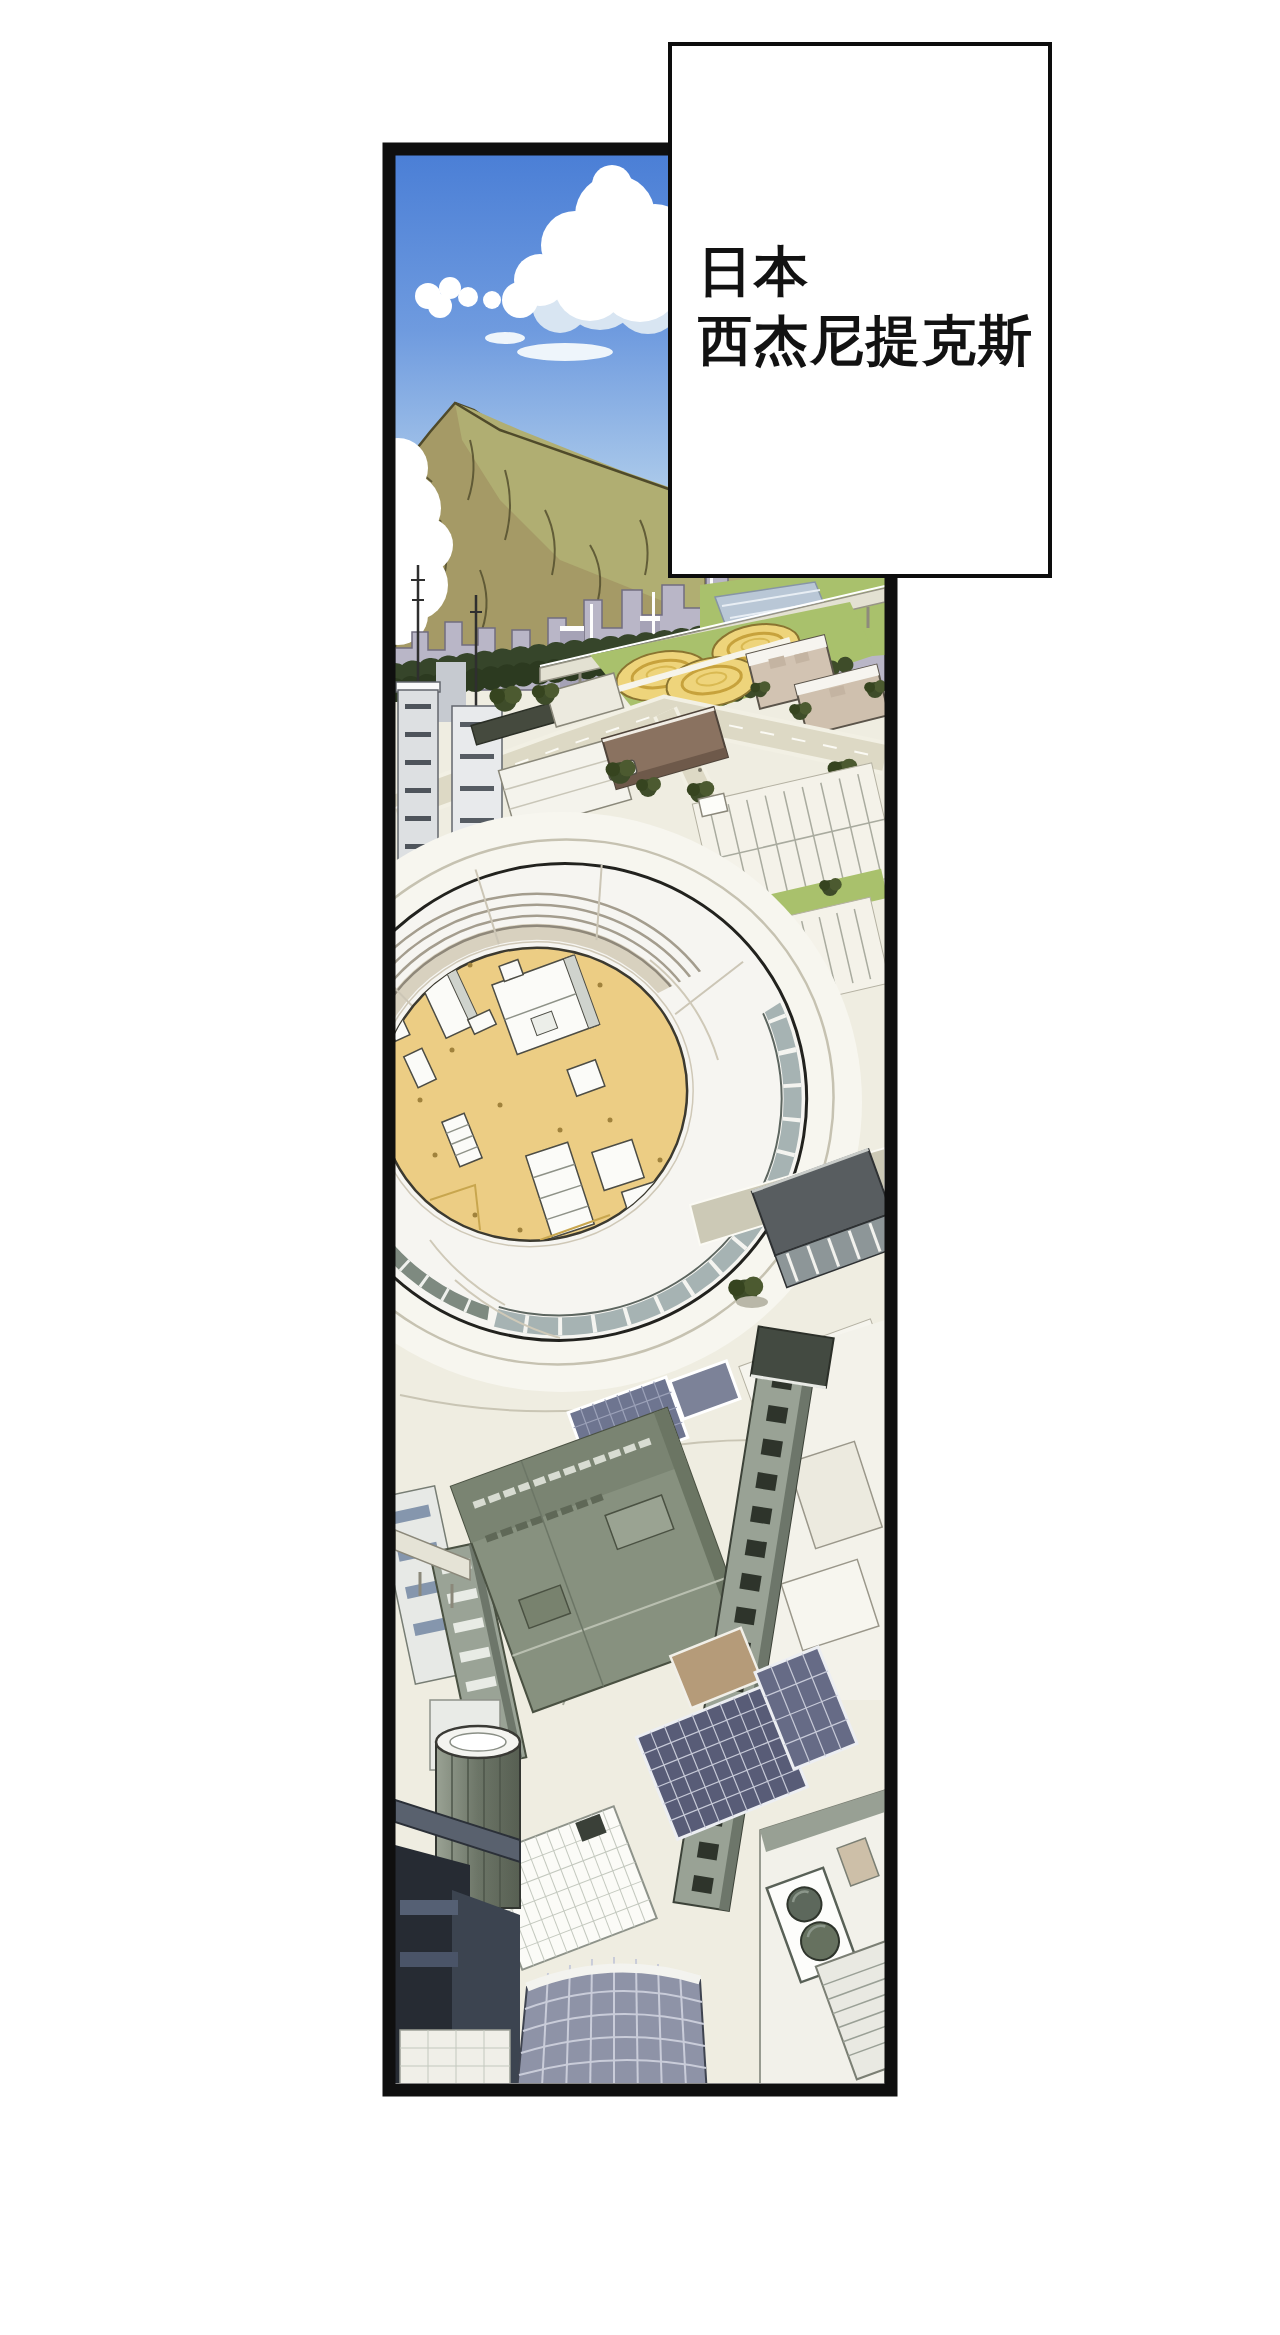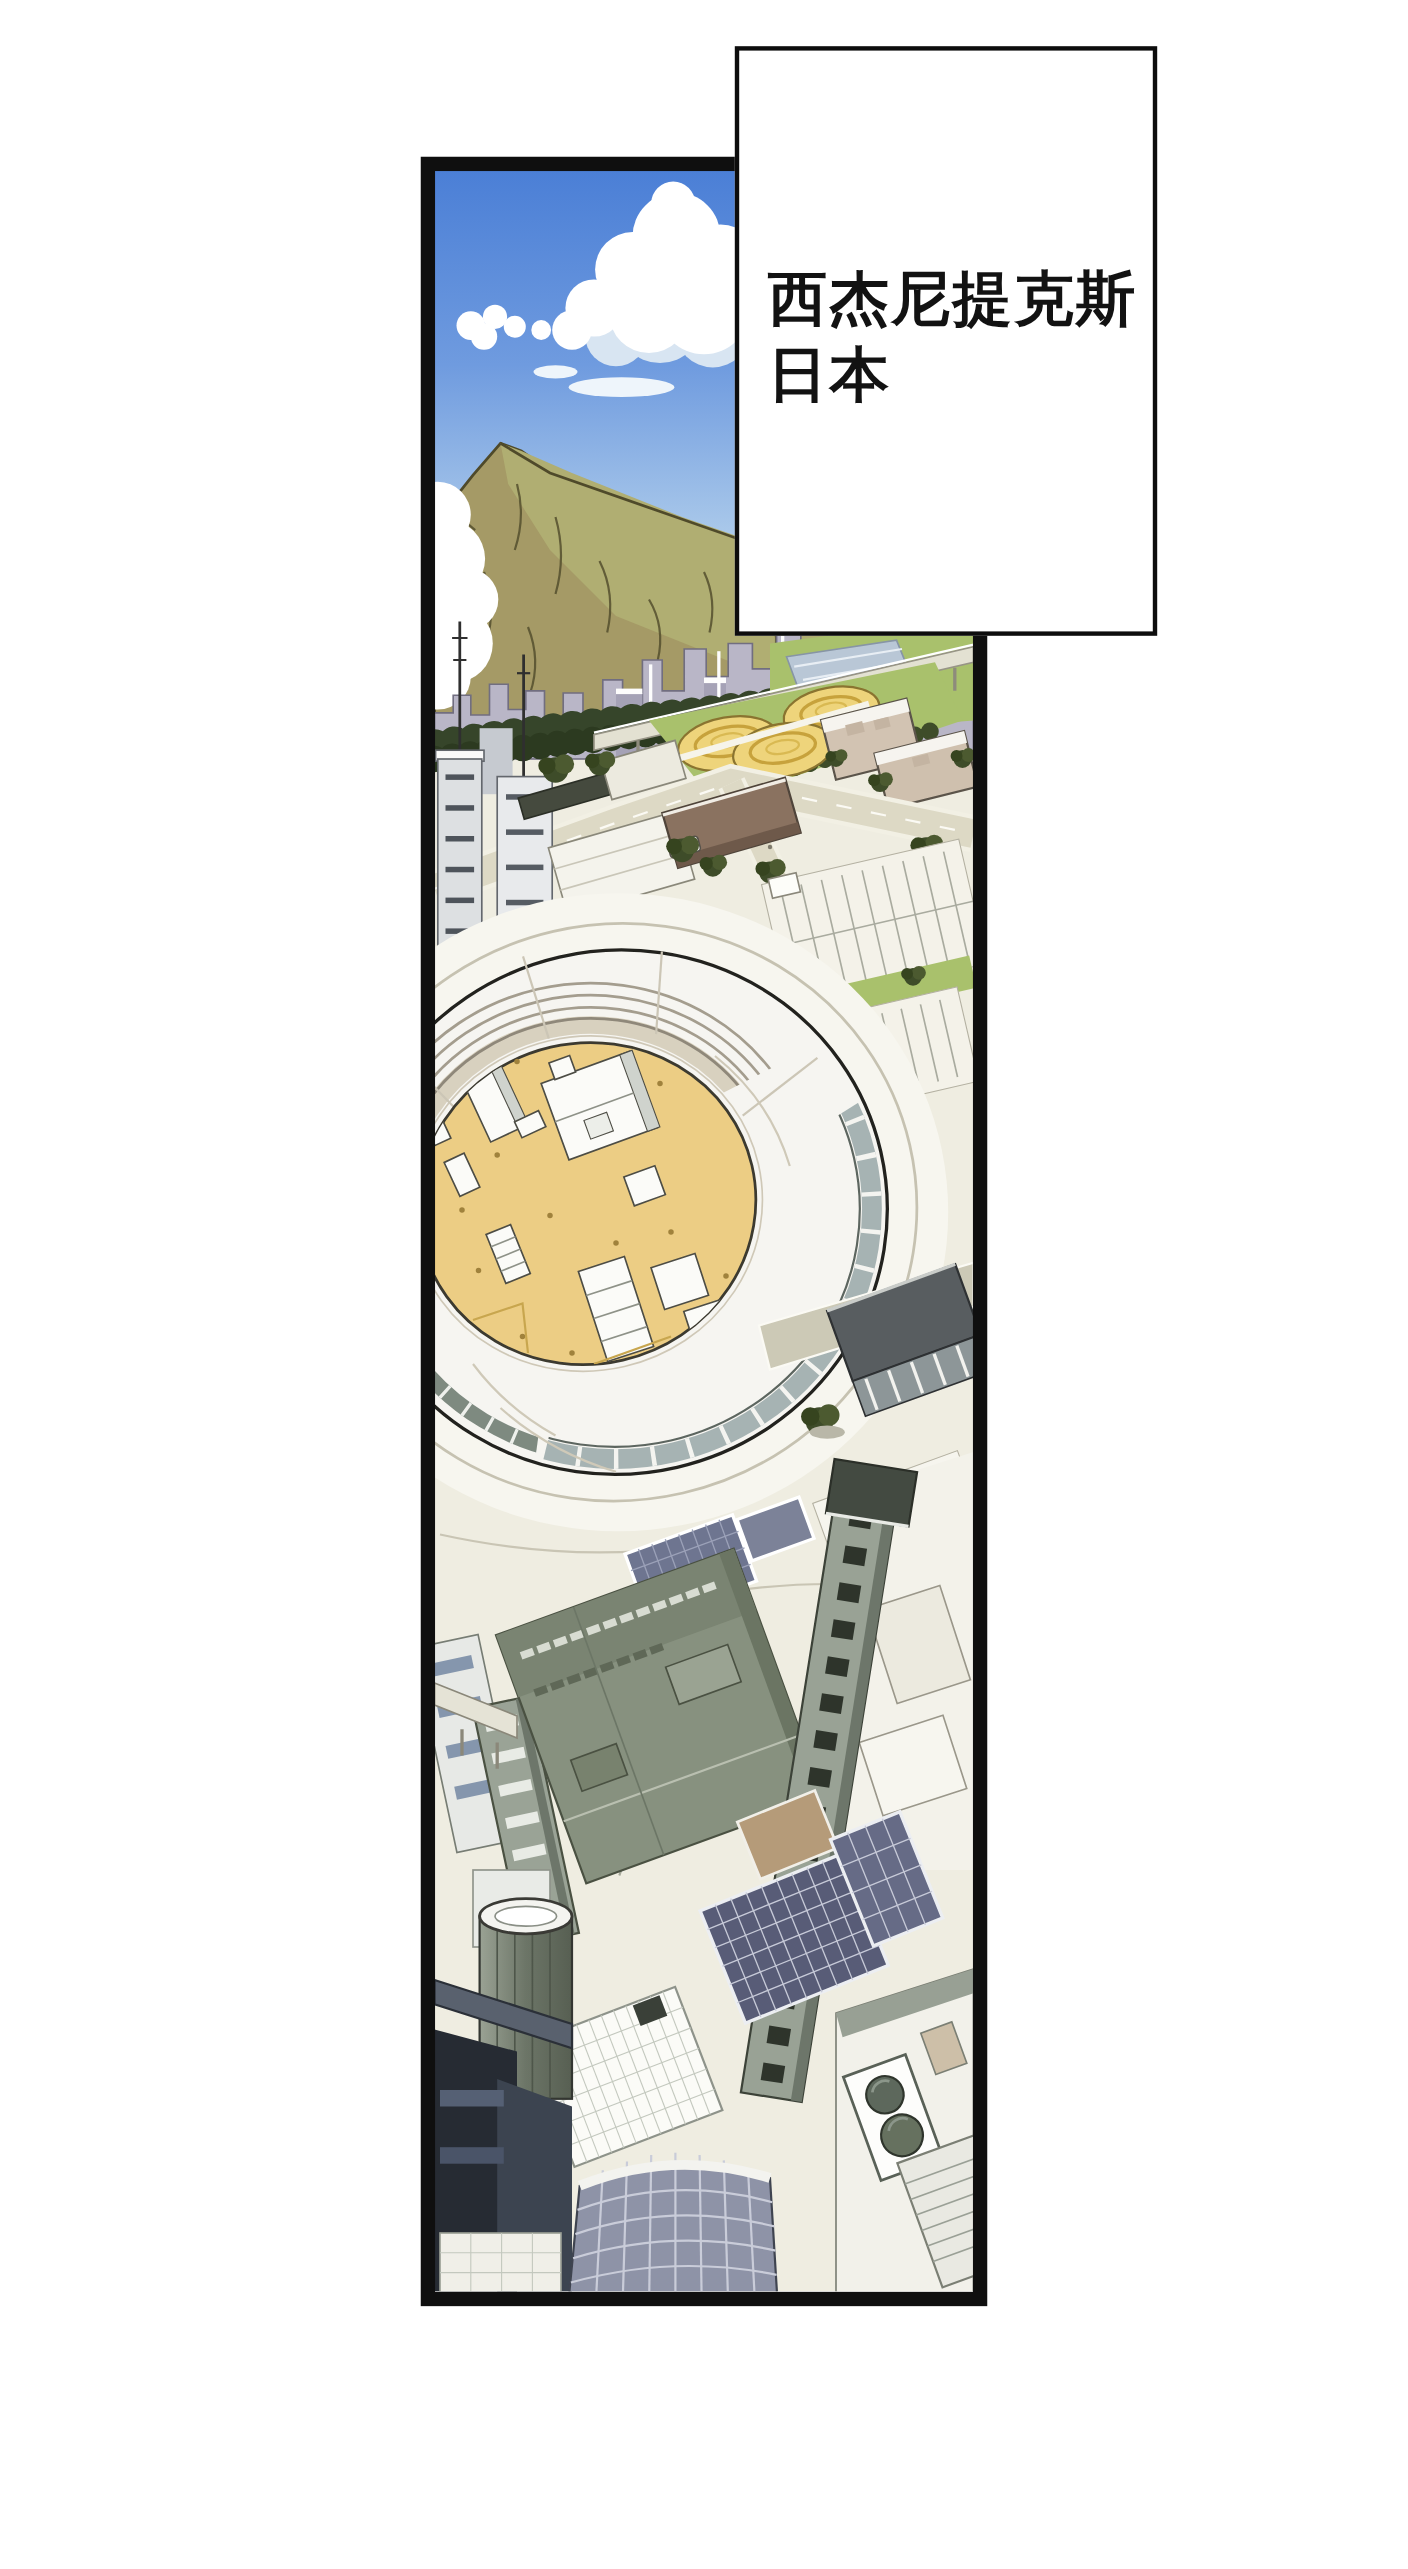--- a/index.html
+++ b/index.html
@@ -681,17 +681,17 @@
               <rect x="-15" y="-20" width="30" height="40" fill="#cdbfa8" stroke="#7b7f74" stroke-width="1.5"></rect>
             </g>
       </g>
     </g>
   </g>
 
   <rect x="389" y="149" width="502" height="1941" fill="none" stroke="#0f0f0f" stroke-width="13"></rect>
 </svg>
 
 <div class="caption-box">
+  <div class="caption-line">日本</div>
   <div class="caption-line">西杰尼提克斯</div>
-  <div class="caption-line">日本</div>
 </div>
 
 </div>
 
 </body></html>

